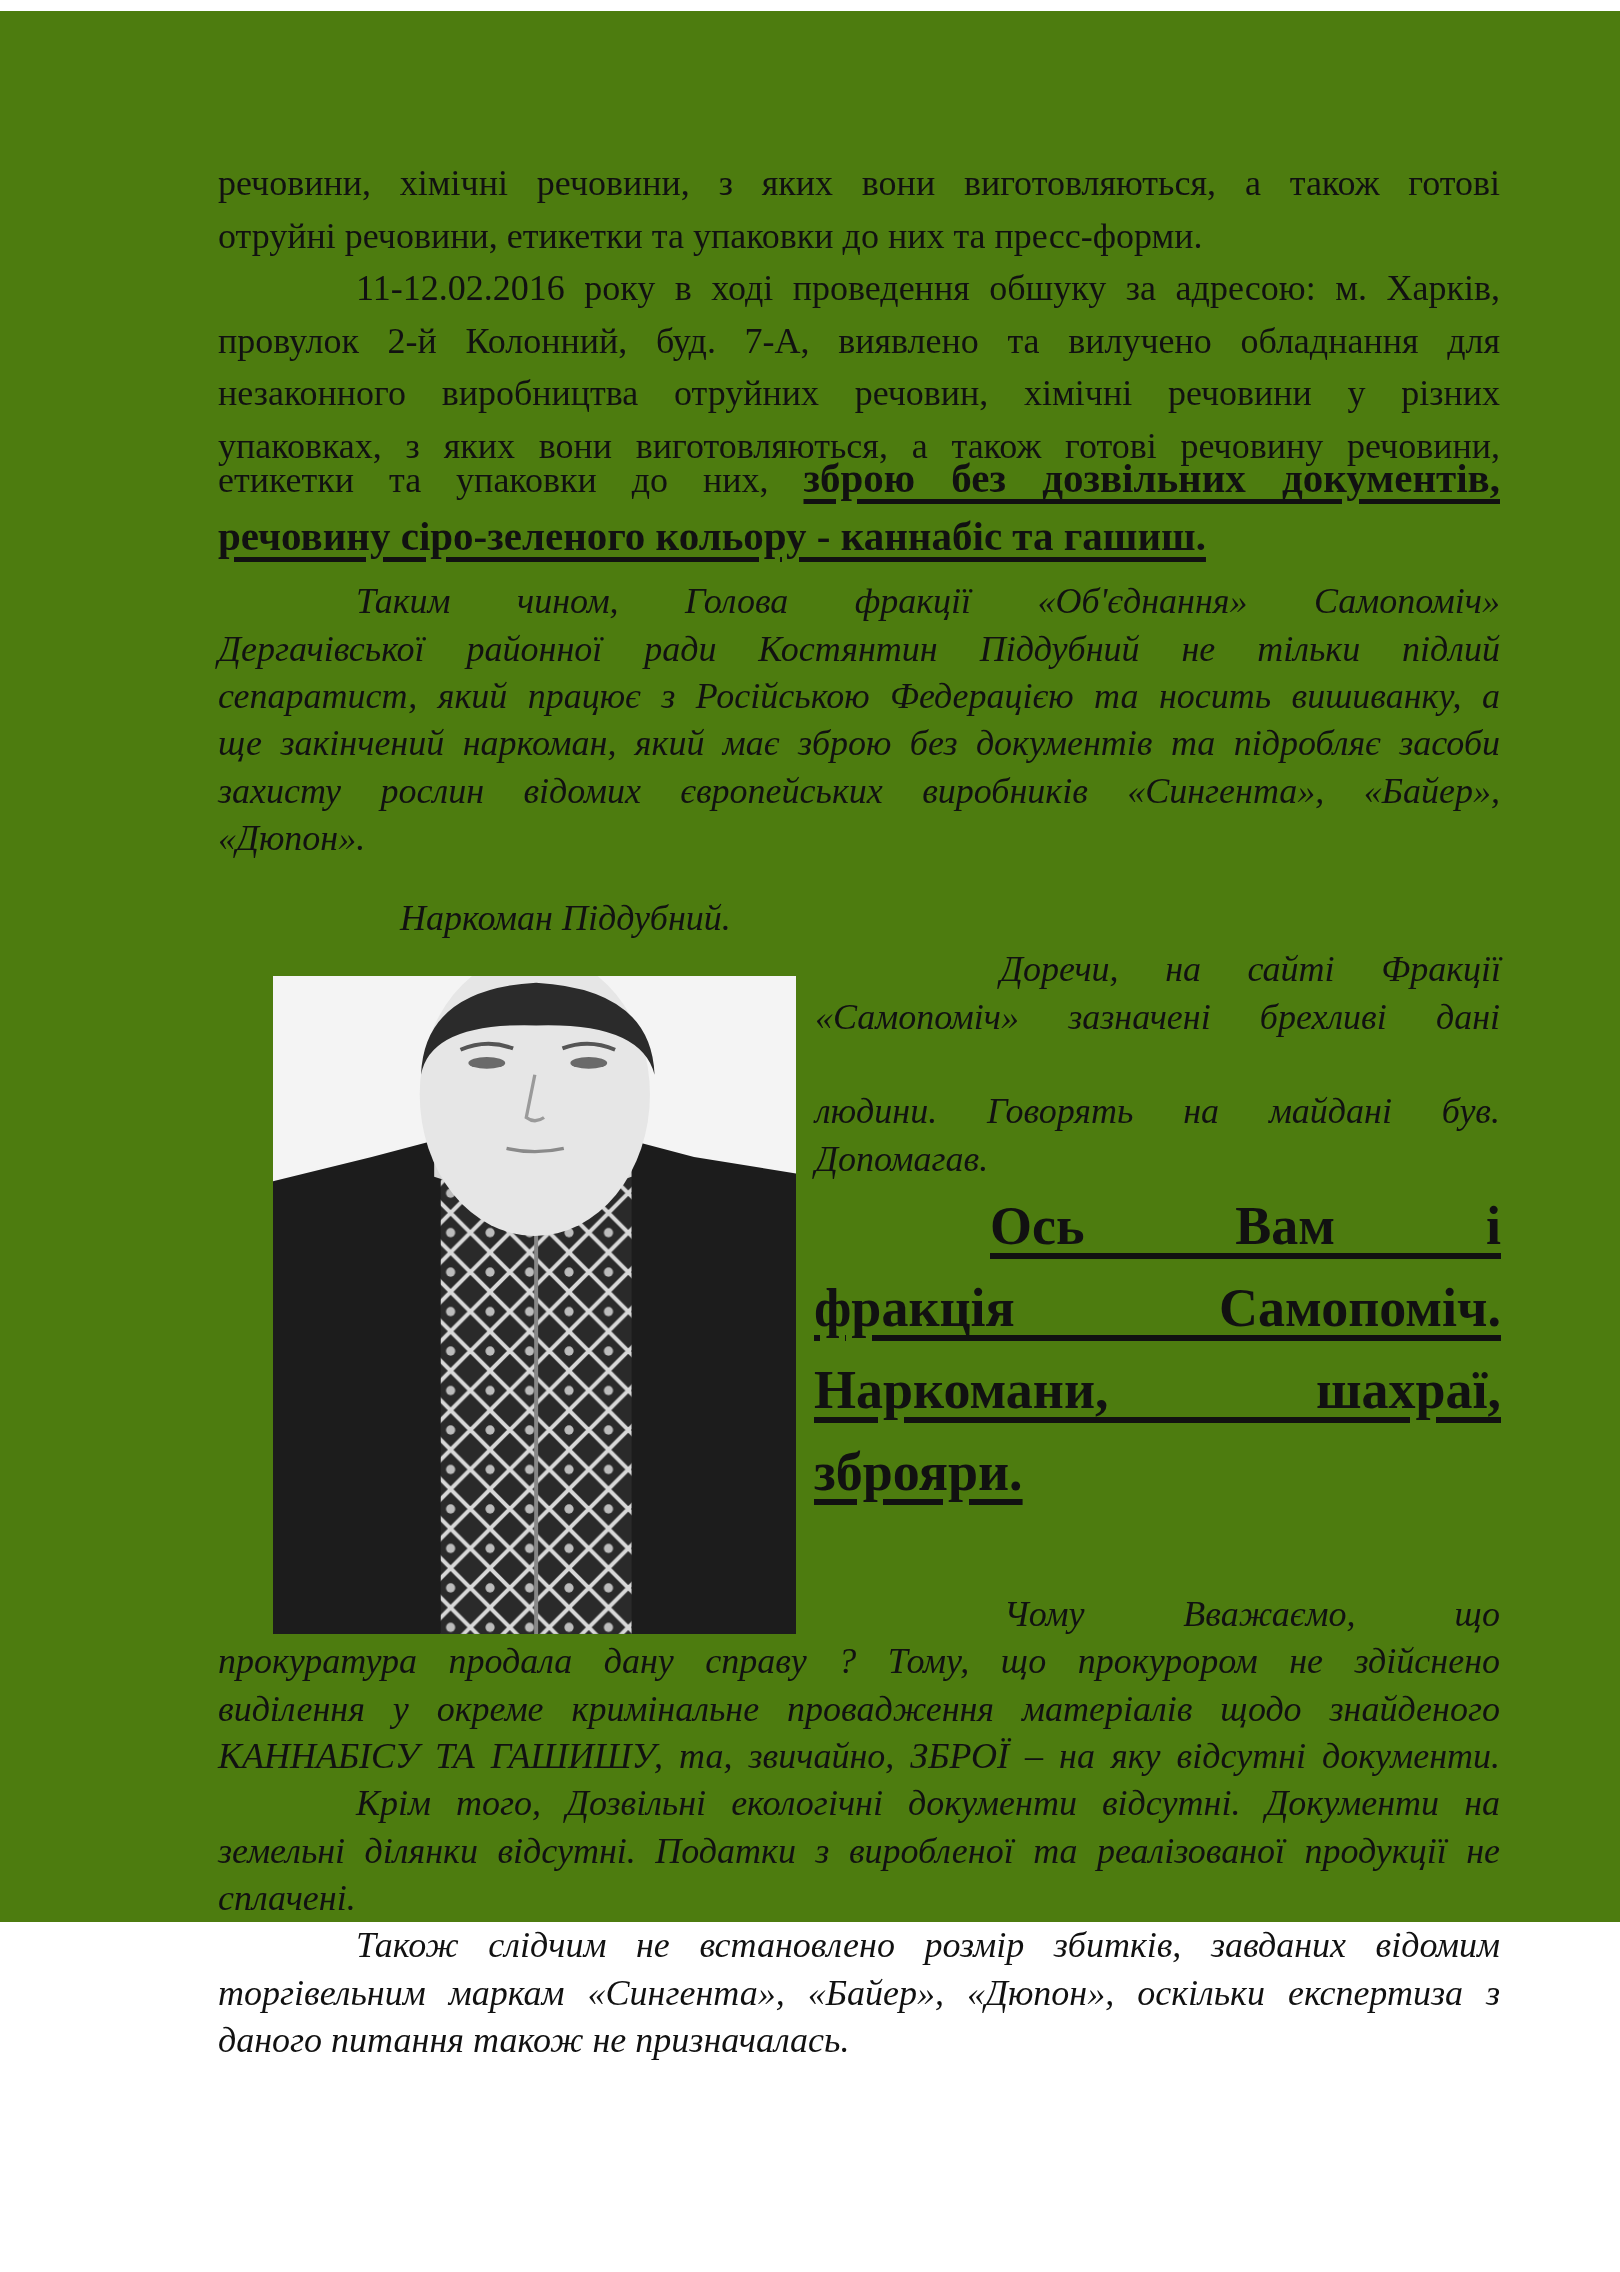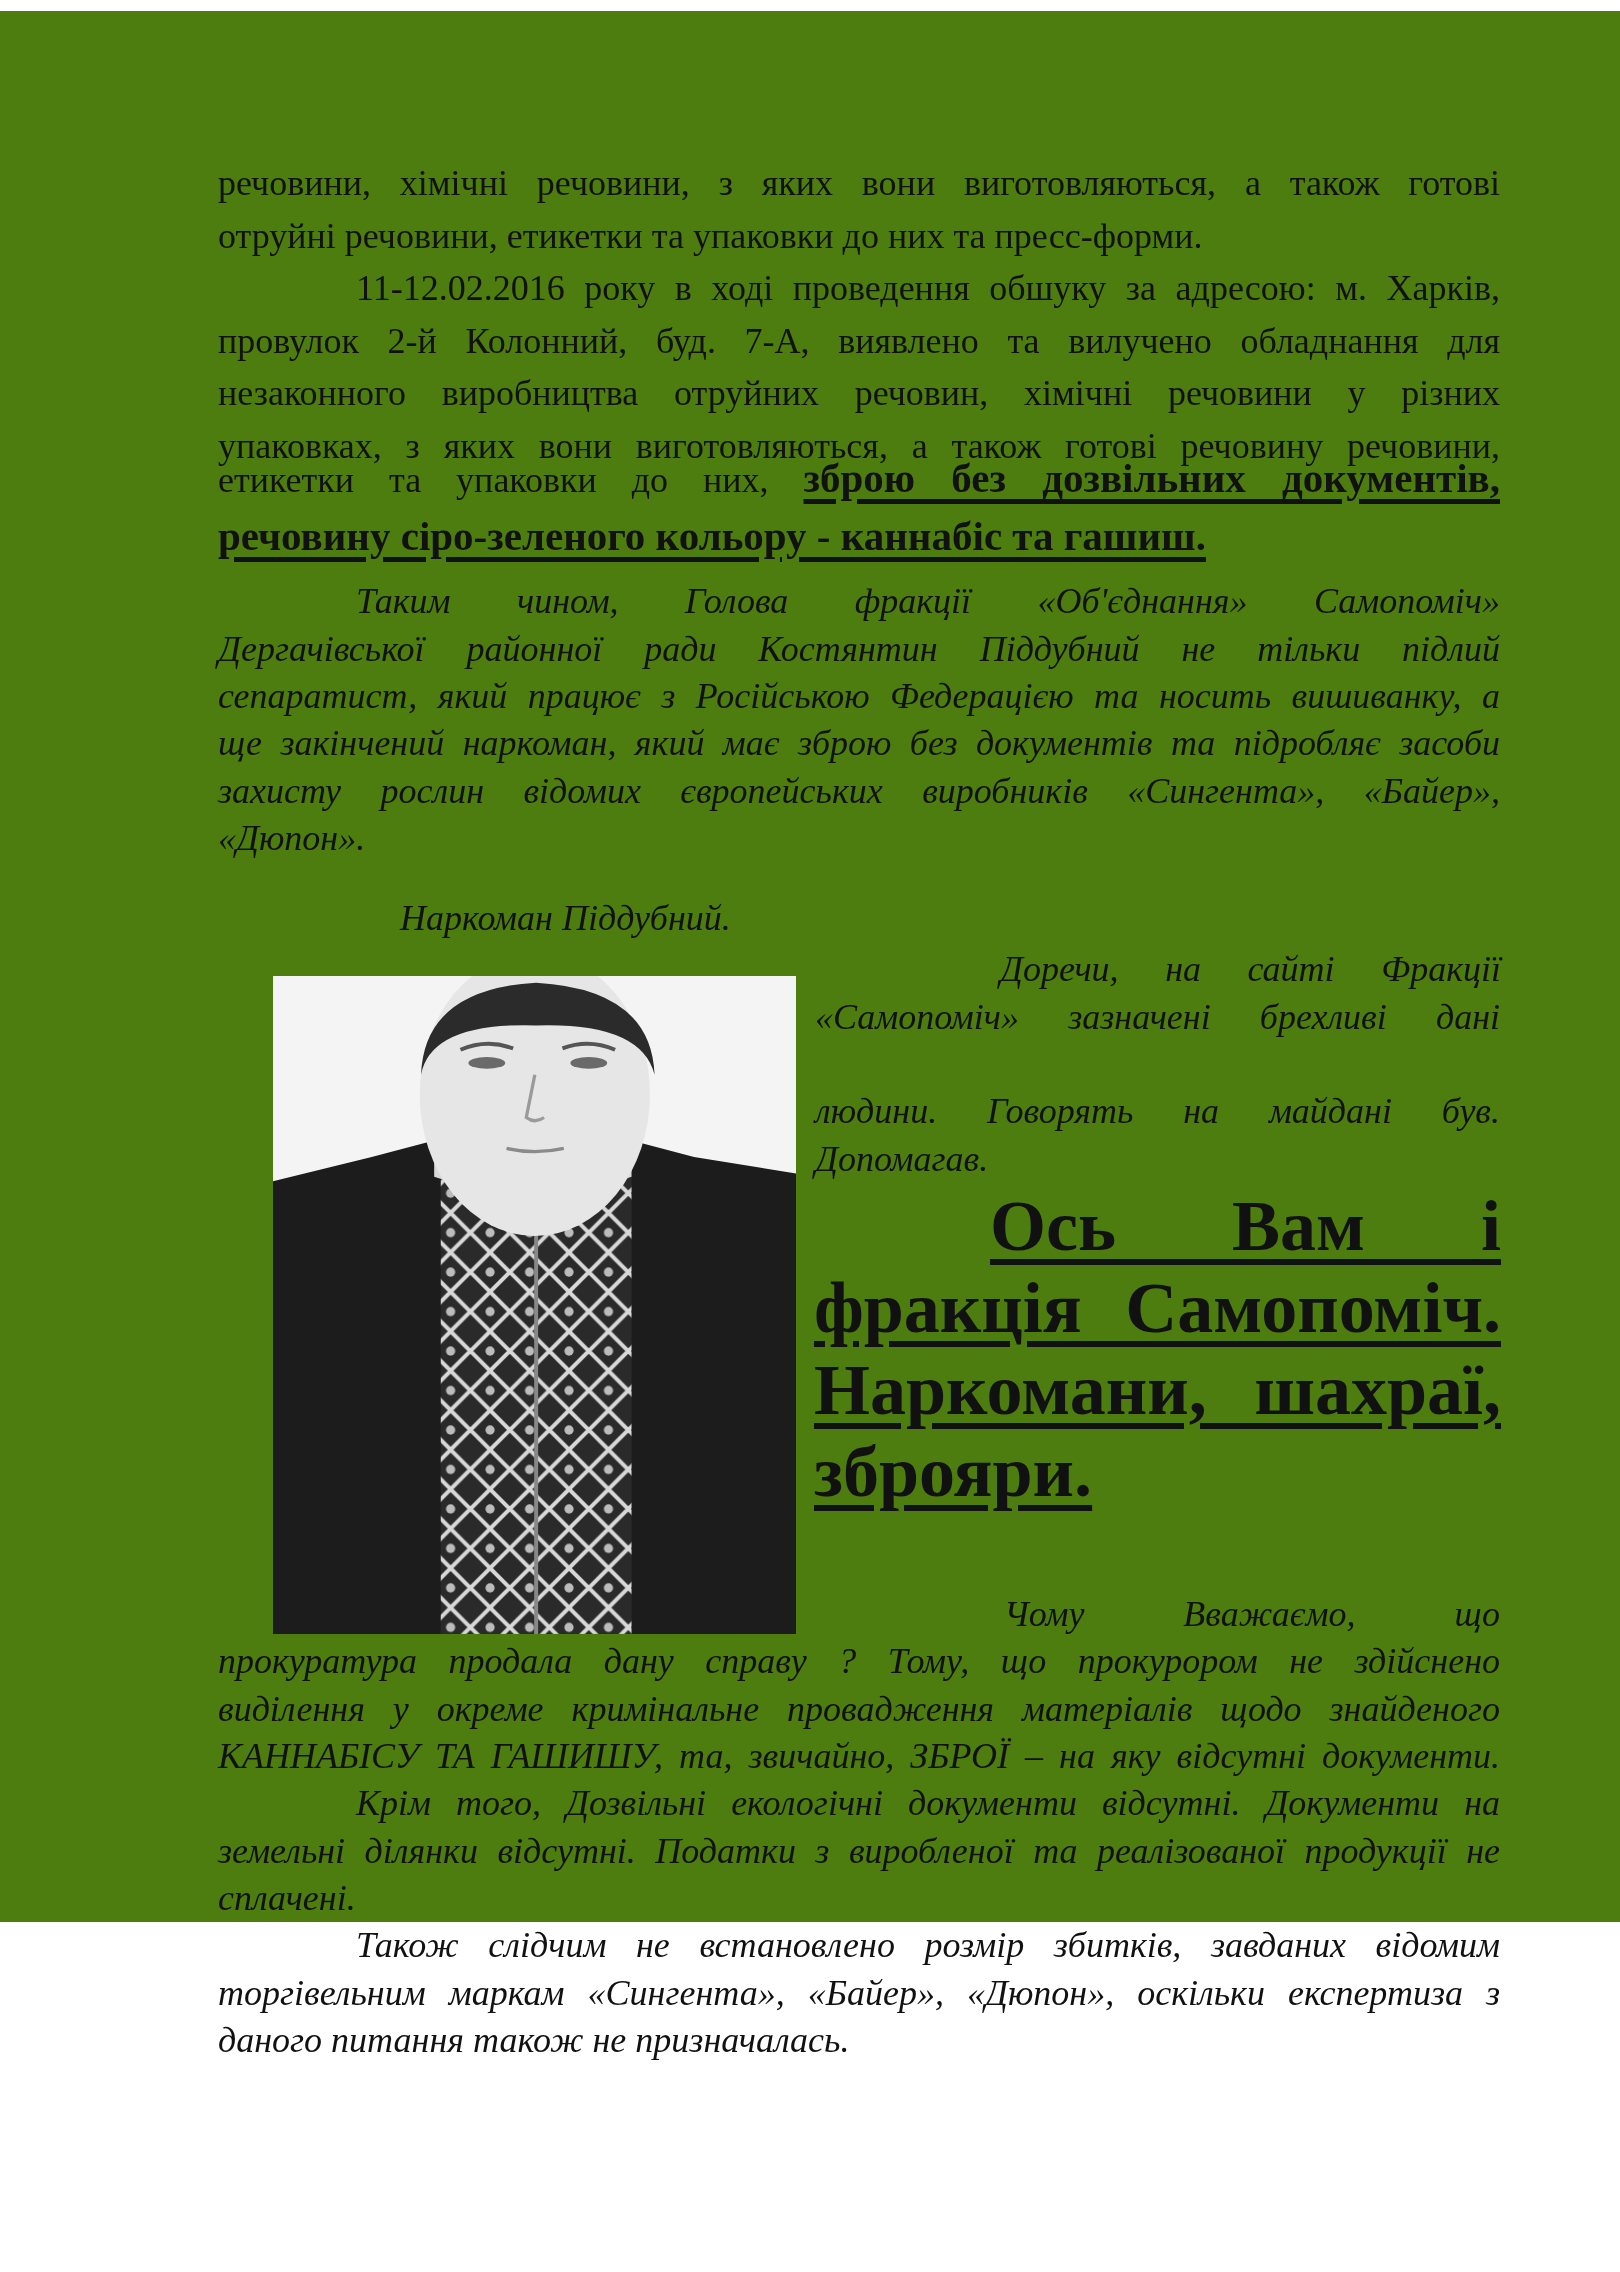--- a/index.html
+++ b/index.html
@@ -7,21 +7,21 @@
          font-family: "Liberation Serif", "DejaVu Serif", serif; color: #111111; }
   .page { position: absolute; left: 0; top: 0; width: 1620px; height: 1911px; background: #4d7c0f; margin-top: 11px; }
   .line { position: absolute; left: 218px; width: 1282px; font-size: 36px; line-height: 53px;
           white-space: nowrap; text-align: justify; text-align-last: justify; }
   .line.last { text-align-last: left; }
   .indent { padding-left: 138px; box-sizing: border-box; }
   .it { font-style: italic; }
   .u { text-decoration-thickness: 2.6px; text-underline-offset: 6.6px; }
   .bold-u { font-weight: bold; text-decoration: underline; text-decoration-thickness: 5.3px; text-underline-offset: 6.6px; font-size: 41px; }
   .photo { position: absolute; left: 273px; top: 965px; width: 523px; height: 658px; background: #f2f2f2; overflow: hidden; }
-  .big { position: absolute; left: 814px; width: 687px; font-weight: bold; font-size: 72px; line-height: 83px;
+  .big { position: absolute; left: 814px; width: 687px; font-weight: bold; font-size: 54px; line-height: 83px;
          text-decoration: underline; text-decoration-thickness: 6px; text-underline-offset: 9.2px;
          text-align: justify; text-align-last: justify; white-space: nowrap; }
   .big.last { text-align-last: left; }
 </style>
 </head>
 <body>
 
 <div class="page">
 
   <div class="line" style="top:146px">речовини, хімічні речовини, з яких вони виготовляються, а також готові</div>

